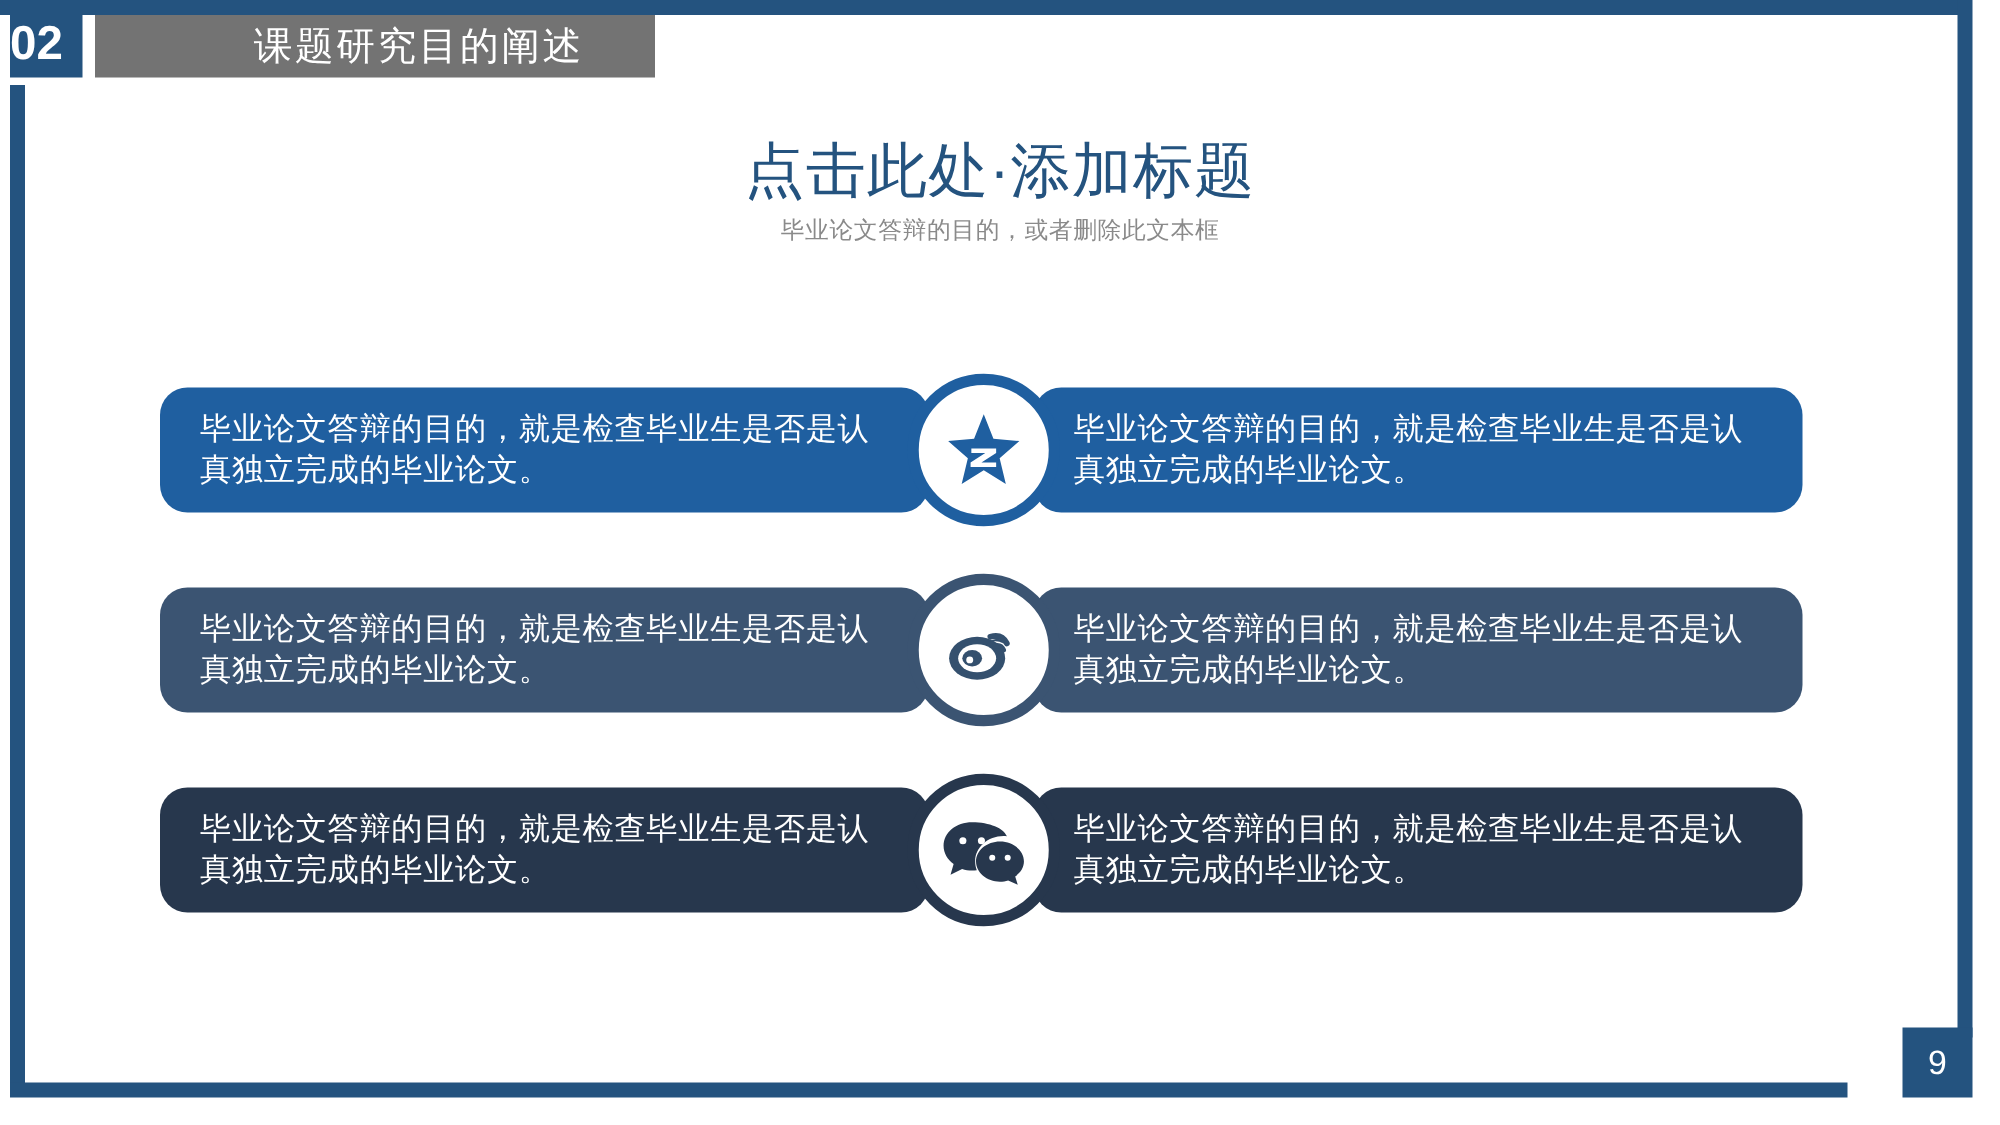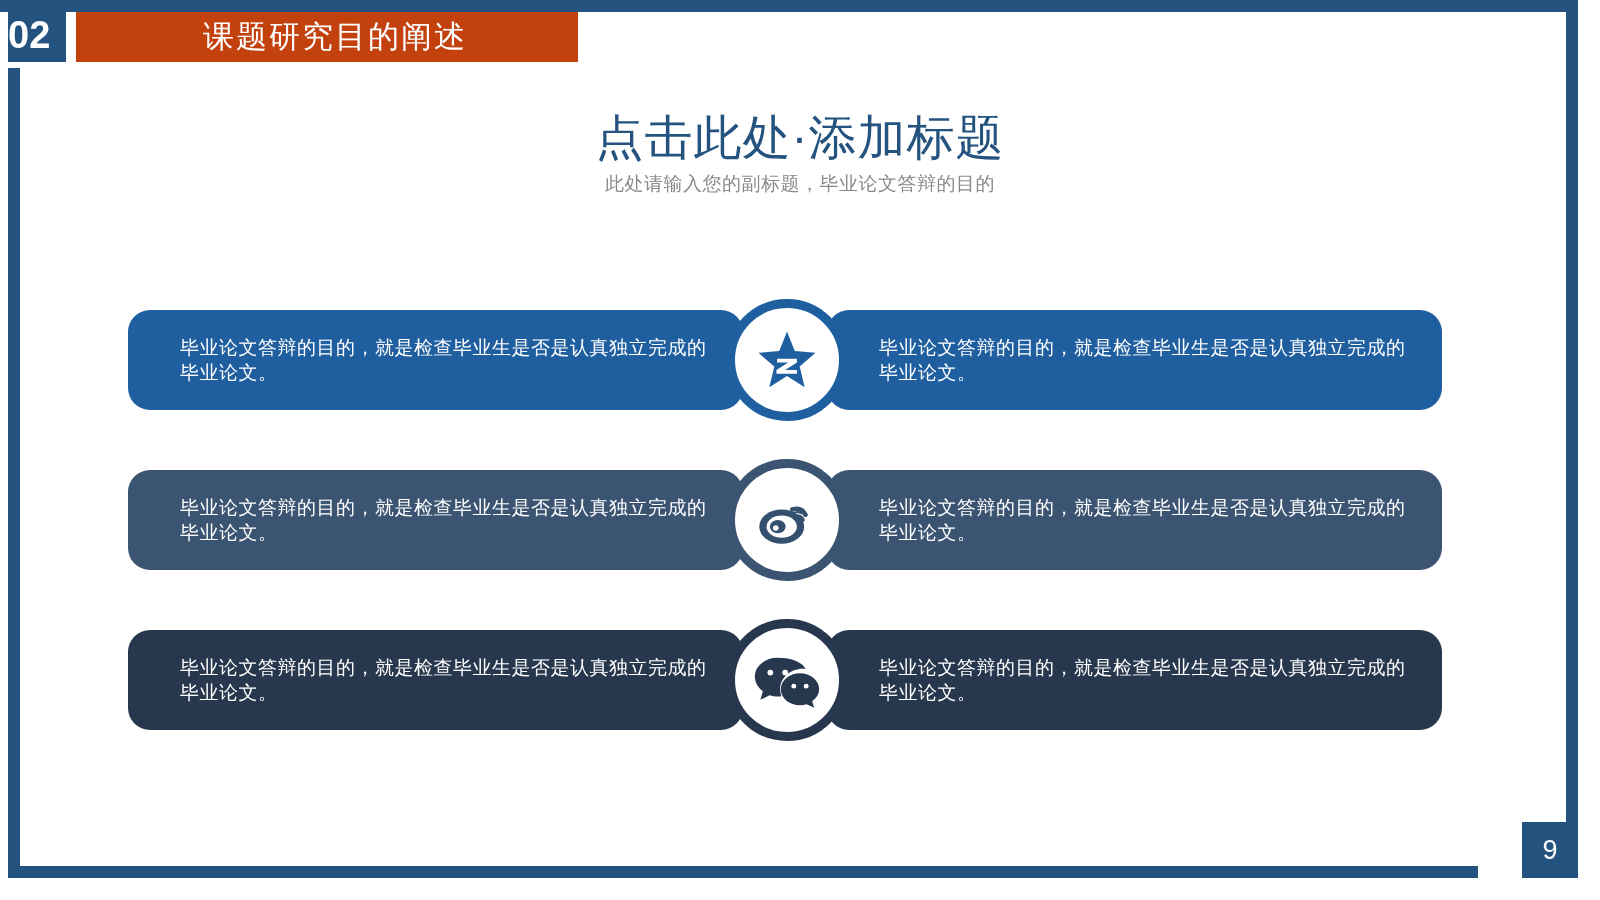--- a/index.html
+++ b/index.html
@@ -51,23 +51,23 @@
     width: 1470px;
     height: 12px;
     background: #24537f;
   }
 
   
   .header-bar {
     position: absolute;
     left: 76px;
     top: 12px;
-    width: 502px;
+    width: 448px;
     height: 50px;
-    background: #c2410c;
+    background: #737373;
   }
   .header-title {
     position: absolute;
     left: 0;
     top: 0;
     width: 518px;
     height: 50px;
     display: flex;
     align-items: center;
     justify-content: center;
@@ -146,24 +146,23 @@
     justify-content: flex-start;
   }
   .pill-right {
     left: 827px;
     width: 615px;
     padding: 0 32px 0 32px;
     justify-content: flex-start;
   }
   .pill-text {
     color: #ffffff;
-    font-size: 19px;
+    font-size: 25px;
     line-height: 1.32;
     letter-spacing: 0.5px;
-    margin-left: 20px;
   }
 
   
   .badge {
     position: absolute;
     left: 726px;
     top: -11px;
     width: 122px;
     height: 122px;
     border-radius: 50%;
@@ -215,21 +214,21 @@
   <div class="header-bar">
     <div class="header-title">课题研究目的阐述</div>
   </div>
 
   <div class="section-num-box">
     <span class="section-num">02</span>
   </div>
 
   <div class="title-block">
     <div class="main-title">点击此处·添加标题</div>
-    <div class="sub-title">此处请输入您的副标题，毕业论文答辩的目的</div>
+    <div class="sub-title">毕业论文答辩的目的，或者删除此文本框</div>
   </div>
 
   <div class="rows" id="rows-container">
       <div class="row">
         <div class="pill pill-left" style="background: rgb(31, 95, 160);">
           <span class="pill-text">毕业论文答辩的目的，就是检查毕业生是否是认真独立完成的毕业论文。</span>
         </div>
         <div class="pill pill-right" style="background: rgb(31, 95, 160);">
           <span class="pill-text">毕业论文答辩的目的，就是检查毕业生是否是认真独立完成的毕业论文。</span>
         </div>

